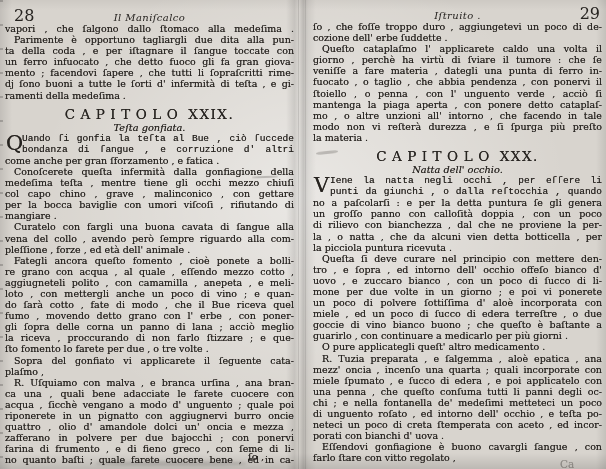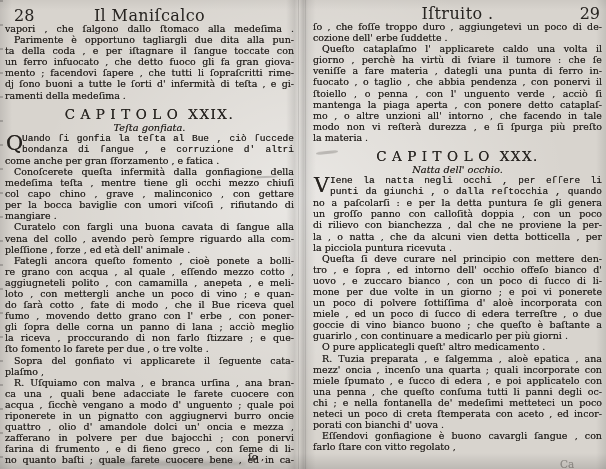--- a/index.html
+++ b/index.html
@@ -26,21 +26,21 @@
       linear-gradient(90deg, transparent 19px, rgba(0,0,0,0.18) 19px, transparent 20px);
   }
   .edge-specks{
     position:absolute;left:0;top:0;width:3px;height:469px;opacity:.55;
     background:repeating-linear-gradient(180deg, rgba(0,0,0,0.35) 0 2px, transparent 2px 24px);
   }
   .page{position:absolute;width:289px;}
   .page-left{left:5px;top:6px;}
   .page-right{left:313px;top:4px;}
   .phead{position:relative;height:15px;text-align:center;}
-  .rhead{font-size:16px;letter-spacing:.4px;}
+  .rhead{font-style:italic;font-size:10px;letter-spacing:.4px;}
   .pno{position:absolute;top:0;font-size:16px;}
   .pno-l{left:9px;}
   .pno-r{right:2px;}
   .body-lines{margin-top:2px;}
   .line{
     font-size:9.5px;line-height:11.1px;height:11.1px;overflow:hidden;
     text-align:justify;text-align-last:justify;
     text-shadow:0 0 .5px rgba(45,40,35,.75);
   }
   .line.s{text-align-last:auto;}
@@ -160,20 +160,21 @@
         <div class="line">un poco di polvere ſottiſſima d' aloè incorporata con</div>
         <div class="line">miele , ed un poco di ſucco di edera terreſtre , o due</div>
         <div class="line">goccie di vino bianco buono ; che queſto è baſtante a</div>
         <div class="line s">guarirlo , con continuare a medicarlo per più giorni .</div>
         <div class="line i s">O pure applicategli queſt' altro medicamento .</div>
         <div class="line i">R. Tuzia preparata , e ſalgemma , aloè epatica , ana</div>
         <div class="line">mezz' oncia , incenſo una quarta ; quali incorporate con</div>
         <div class="line">miele ſpumato , e ſucco di edera , e poi applicatelo con</div>
         <div class="line">una penna , che queſto conſuma tutti li panni degli oc-</div>
         <div class="line">chi ; e nella fontanella de' medeſimi metteteci un poco</div>
+        <div class="line">di unguento roſato , ed intorno dell' occhio , e teſta po-</div>
         <div class="line">neteci un poco di creta ſtemperata con aceto , ed incor-</div>
         <div class="line s">porati con bianchi d' uova .</div>
         <div class="line i">Eſſendovi gonfiagione è buono cavargli ſangue , con</div>
         <div class="line s">farlo ſtare con vitto regolato ,</div>
       </div>
   </div>
 
   <div class="catchword catchword-left">ſo ,</div>
   <div class="catchword catchword-right">Ca</div>
 

